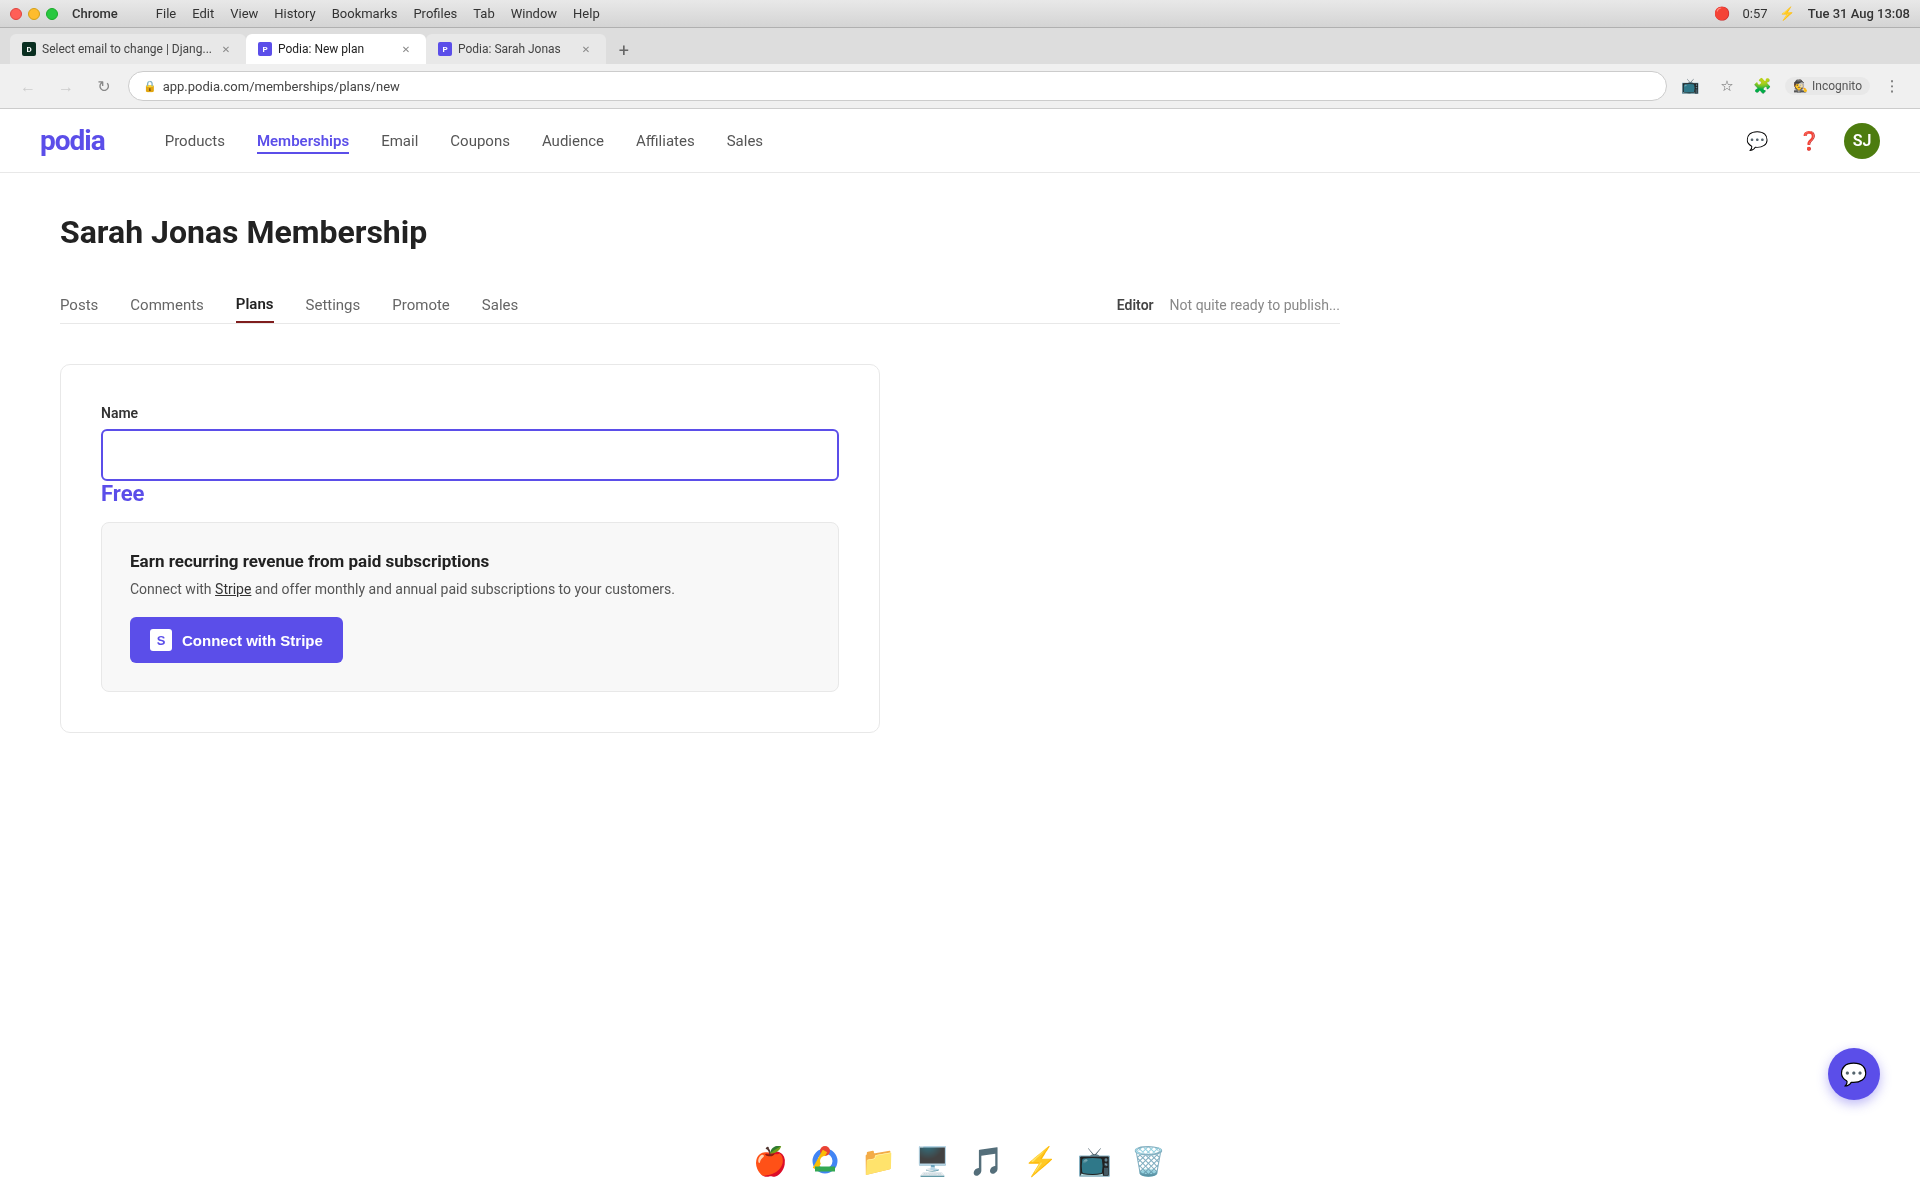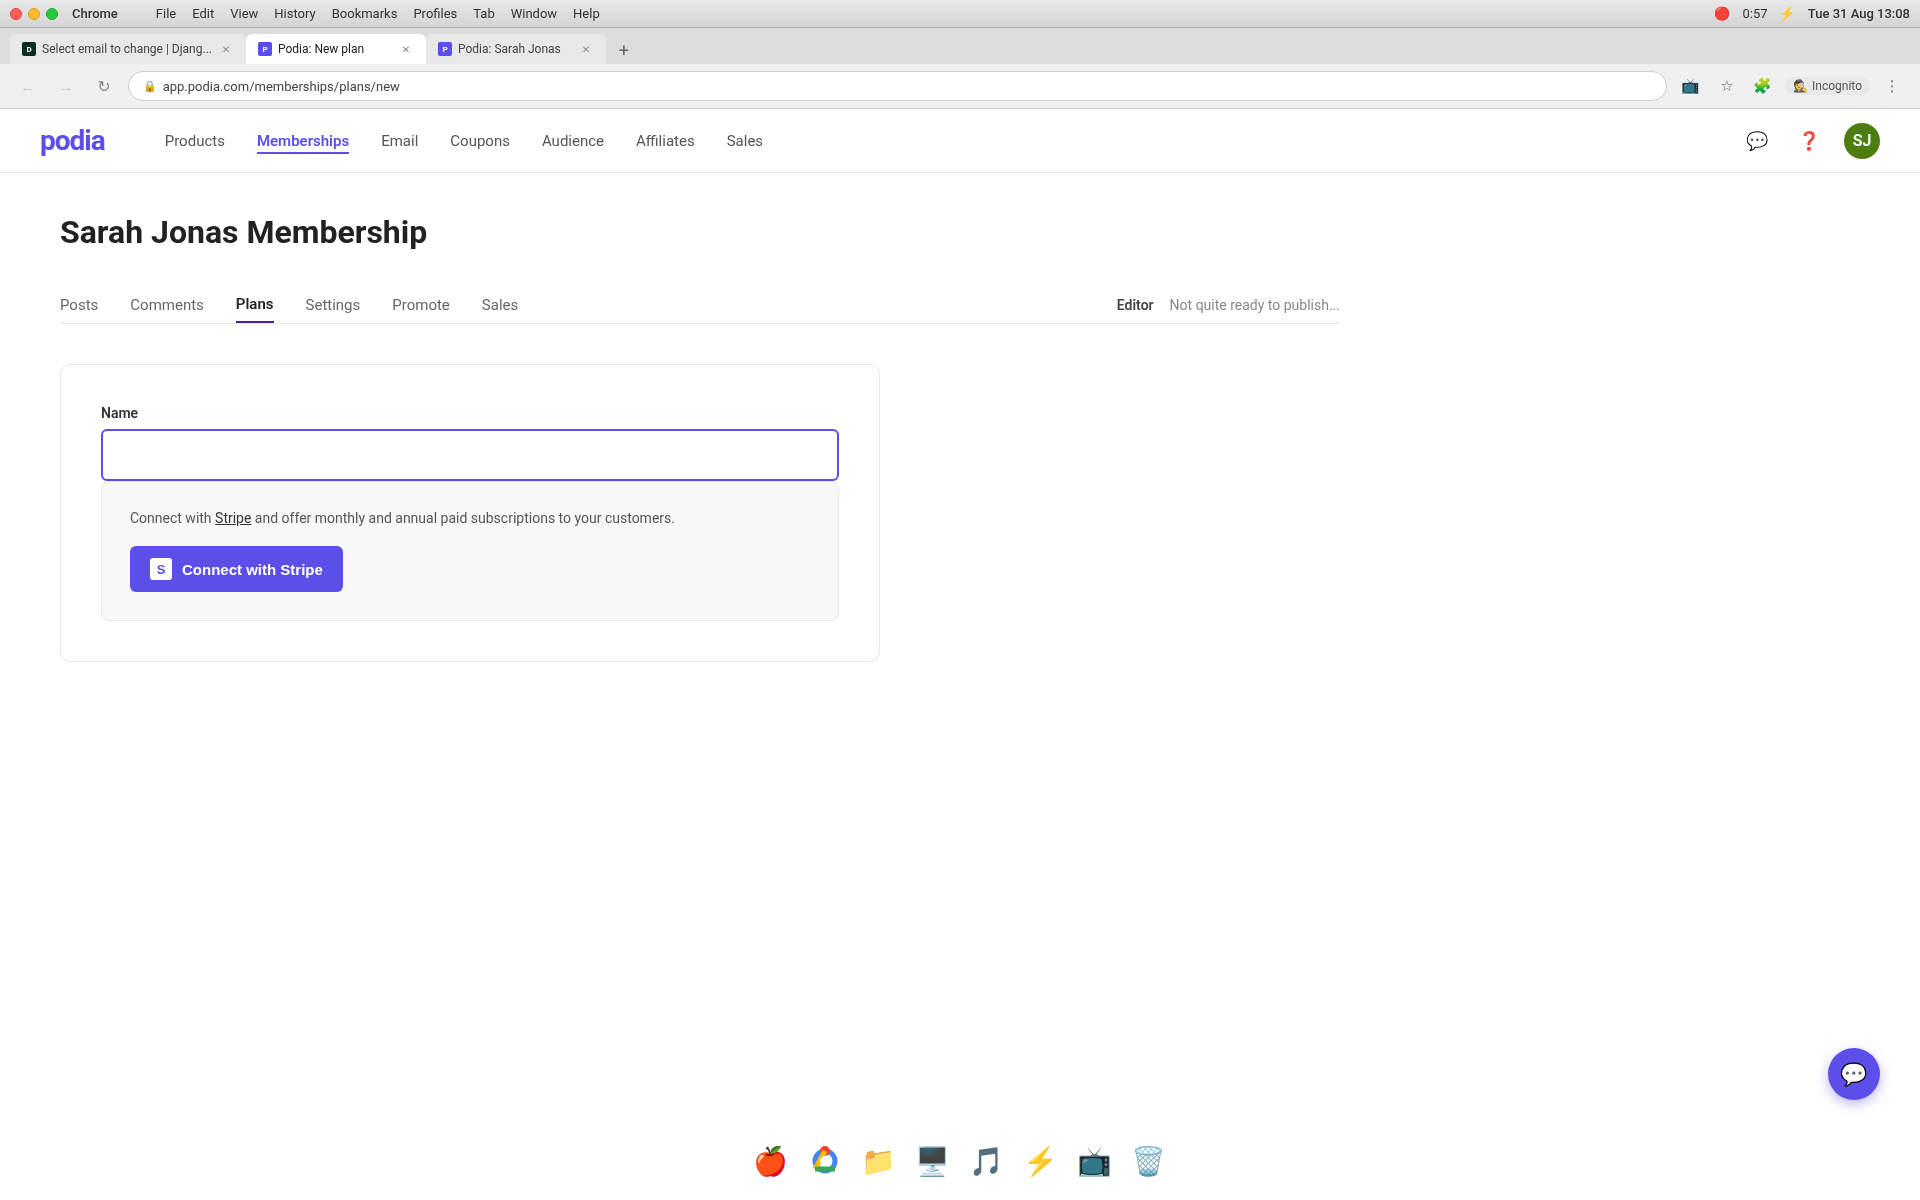--- a/index.html
+++ b/index.html
@@ -108,21 +108,21 @@
     .nav-icon-btn { width: 36px; height: 36px; border-radius: 50%; display: flex; align-items: center; justify-content: center; color: #666; font-size: 18px; cursor: pointer; }
     .avatar-btn { width: 36px; height: 36px; border-radius: 50%; background: #4d7c0f; color: #fff; font-size: 16px; font-weight: 600; display: flex; align-items: center; justify-content: center; cursor: pointer; }
 
     
     .page-content { padding: 40px 60px; max-width: 1400px; }
     .page-title { font-size: 32px; font-weight: 700; color: #222; margin-bottom: 36px; }
 
     
     .sub-tabs { display: flex; gap: 32px; border-bottom: 1px solid #e8e8e8; margin-bottom: 40px; align-items: center; }
     .sub-tab { font-size: 15px; color: #666; padding: 8px 0; cursor: pointer; text-decoration: none; }
-    .sub-tab.active { color: #222; font-weight: 600; border-bottom: 2px solid #4c1d95; }
+    .sub-tab.active { color: #222; font-weight: 600; border-bottom: 2px solid #7f1d1d; }
     .sub-tabs-right { margin-left: auto; display: flex; align-items: center; gap: 16px; color: #888; font-size: 14px; }
 
     
     .form-card { background: #fff; border: 1px solid #e8e8e8; border-radius: 10px; padding: 40px; max-width: 820px; margin-top: 8px; }
     .field-label { font-size: 14px; font-weight: 600; color: #333; margin-bottom: 8px; }
     .text-input { width: 100%; height: 52px; border: 2px solid #5b4ee9; border-radius: 6px; padding: 0 16px; font-size: 15px; color: #333; outline: none; }
 
     .pricing-label { font-size: 14px; font-weight: 600; color: #333; margin: 28px 0 8px; }
     .free-text { font-size: 22px; font-weight: 700; color: #5b4ee9; margin-bottom: 16px; }
 
@@ -274,23 +274,25 @@
       <span>Not quite ready to publish...</span>
     </div>
   </div>
 
   <div class="form-card">
     
     <div class="field-label">Name</div>
     <input type="text" class="text-input" placeholder="" style="">
 
     
+    <div class="free-text">Free</div>
 
     
     <div class="stripe-box">
+      <div class="stripe-box-title">Earn recurring revenue from paid subscriptions</div>
       <div class="stripe-box-desc">
         <span>Connect with </span><a href="#" class="stripe-link">Stripe</a><span> and offer monthly and annual paid subscriptions to your customers.</span>
       </div>
       <button class="stripe-btn">
         <div class="stripe-btn-icon">S</div>
         <span>Connect with Stripe</span>
       </button>
     </div>
   </div>
 

